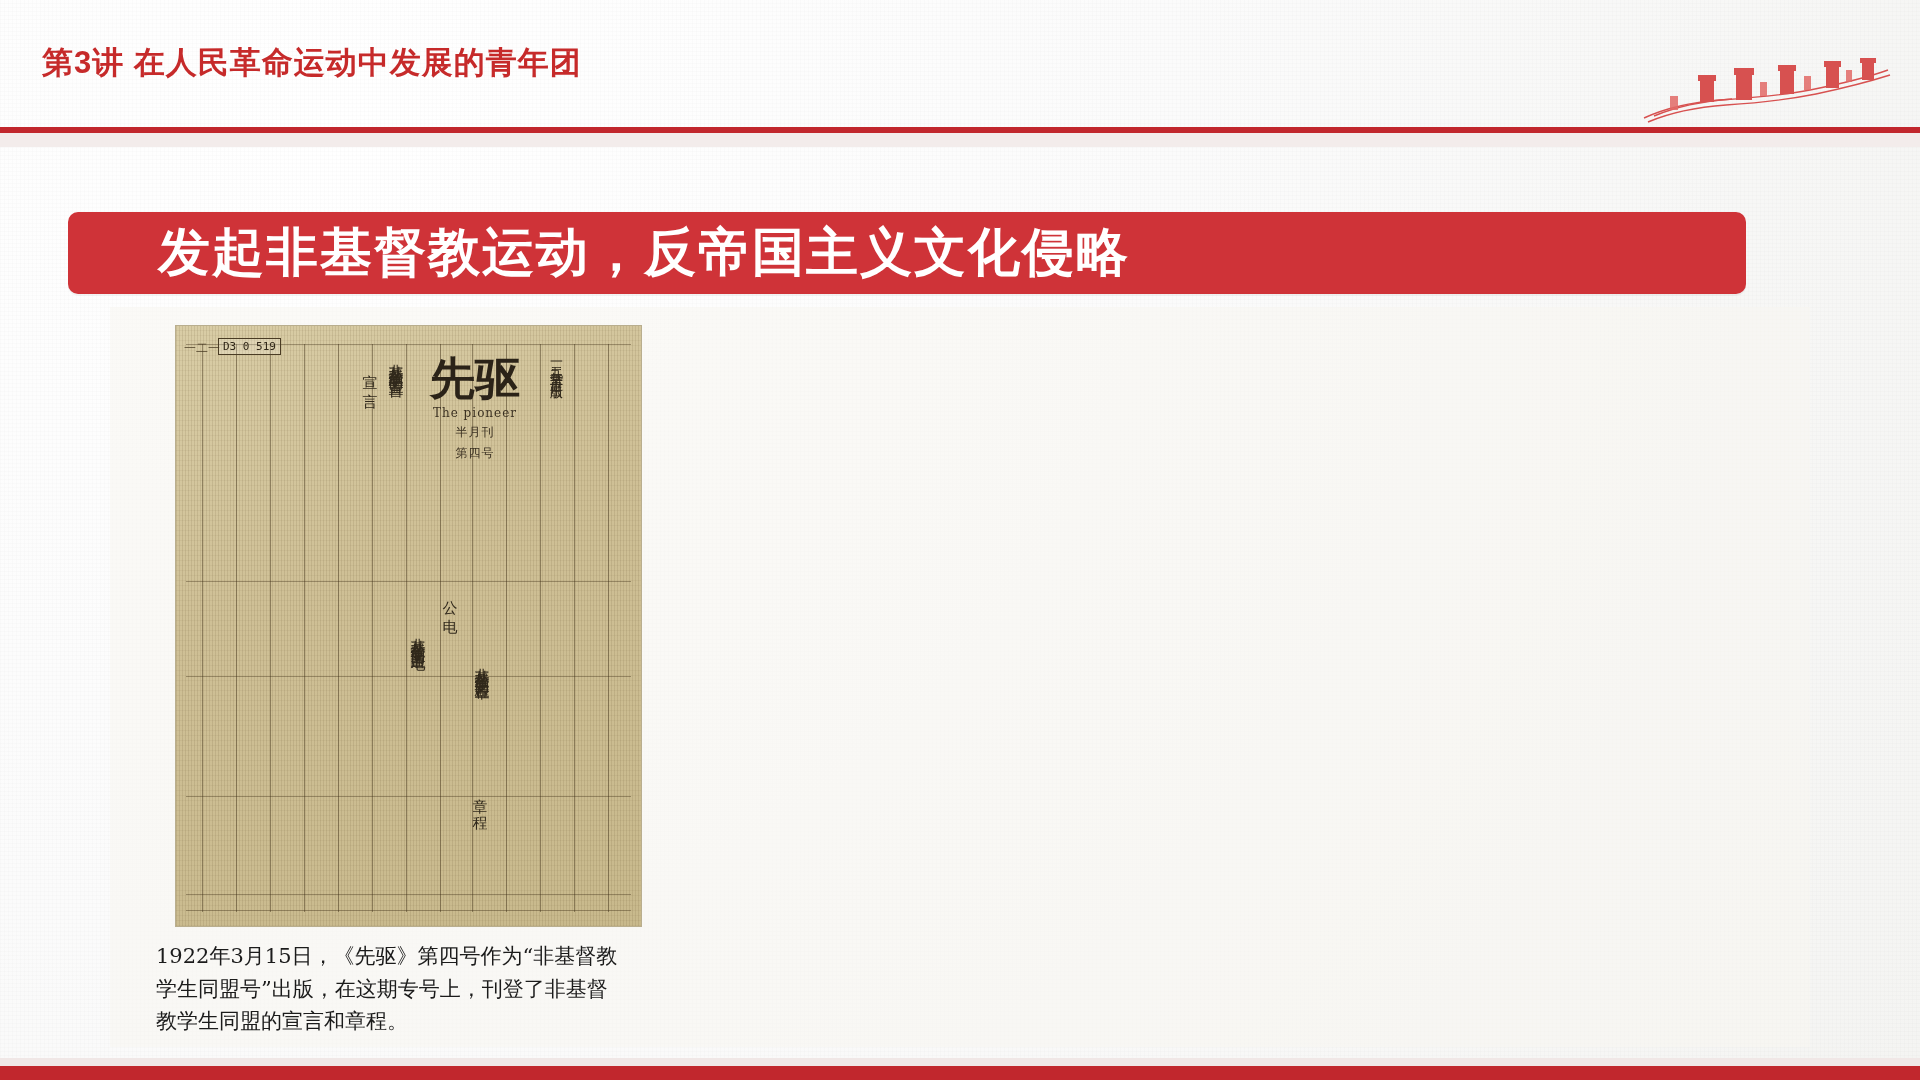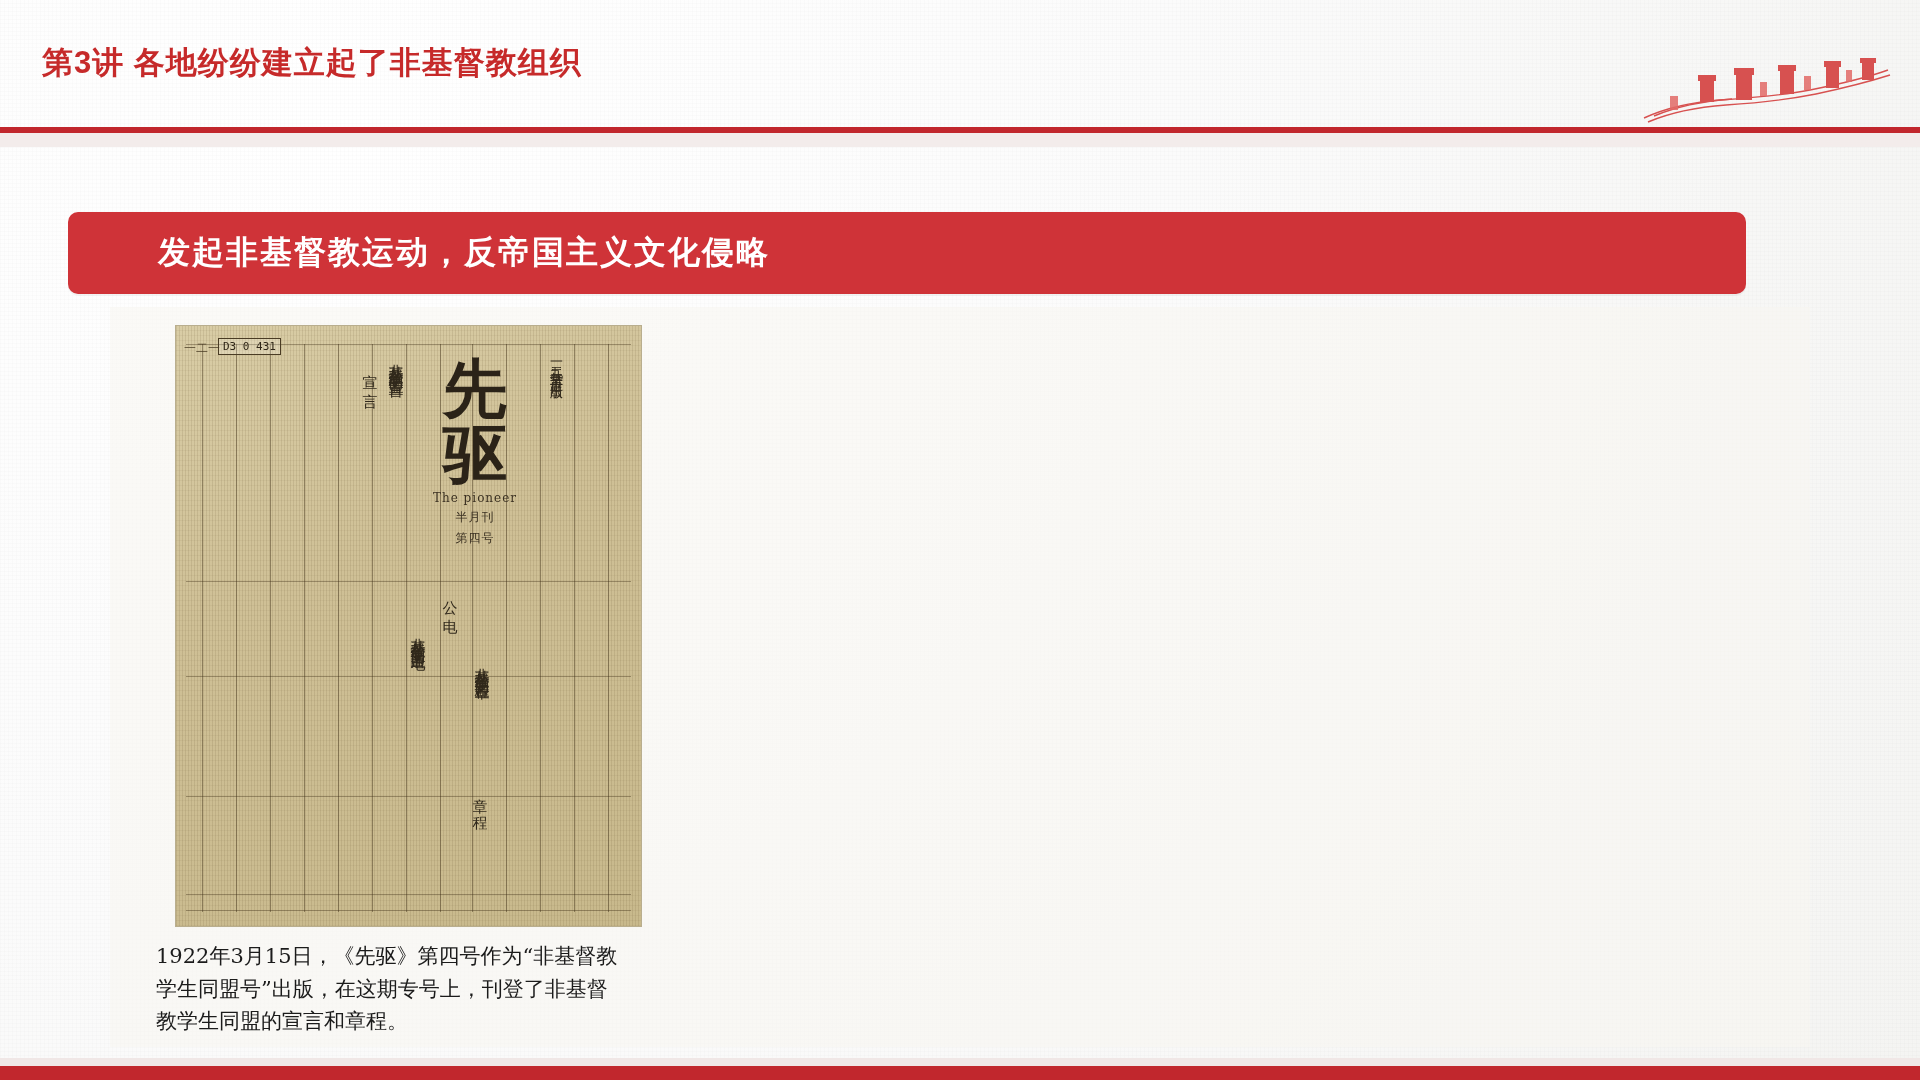--- a/index.html
+++ b/index.html
@@ -86,21 +86,21 @@
     background: #cf3338;
     border-radius: 10px;
     box-shadow: 0 2px 0 rgba(0,0,0,0.04);
   }
   .banner-text {
     position: absolute;
     left: 90px;
     top: 50%;
     transform: translateY(-50%);
     color: #ffffff;
-    font-size: 32px;
+    font-size: 52px;
     font-weight: bold;
     letter-spacing: 2px;
     white-space: nowrap;
   }
 
   
   .panel {
     position: absolute;
     left: 110px;
     top: 307px;
@@ -156,21 +156,21 @@
     position: absolute;
     right: 118px;
     top: 30px;
     width: 96px;
     height: 215px;
     text-align: center;
     color: #2b2318;
     font-family: "DejaVu Serif", "Liberation Serif", serif;
   }
   .masthead .mh-big {
-    font-size: 64px;
+    font-size: 45px;
     line-height: 1.02;
     font-weight: bold;
     letter-spacing: 0;
   }
   .masthead .mh-small {
     margin-top: 4px;
     font-size: 12px;
     letter-spacing: 1px;
     color: #3b3122;
   }
@@ -249,21 +249,21 @@
     height: 8px;
     background: #f0e7e6;
   }
 </style>
 </head>
 <body>
 
 <div class="slide">
 
   <div class="header">
-    <div class="header-title">第3讲  各地纷纷建立起了非基督教组织</div>
+    <div class="header-title">第3讲  在人民革命运动中发展的青年团</div>
 
     <div class="wall-art">
       <svg viewBox="0 0 252 70" width="252" height="70" aria-hidden="true">
         <g fill="none" stroke="#d4403f" stroke-width="1.4">
           <path d="M4 62 C 30 50, 54 46, 80 44 C 110 42, 140 40, 170 34 C 200 28, 226 22, 248 14"></path>
           <path d="M8 66 C 34 55, 58 51, 86 49 C 116 47, 146 44, 176 38 C 204 32, 228 26, 250 19"></path>
           <path d="M14 60 C 40 49, 64 45, 92 43"></path>
         </g>
         <g fill="#d4403f">
           <rect x="60" y="24" width="14" height="22"></rect>
@@ -318,21 +318,21 @@
     <div class="paper-rows">
       <i style="top:18px"></i>
       <i style="top:255px"></i>
       <i style="top:350px"></i>
       <i style="top:470px"></i>
       <i style="top:568px"></i>
       <i style="top:584px"></i>
     </div>
 
     <div class="stamp-mark">一二一</div>
-    <div class="box-code">D3 0 431</div>
+    <div class="box-code">D3 0 519</div>
 
     <div class="masthead">
       <div class="mh-big">先驱</div>
       <div class="mh-small">The pioneer</div>
       <div class="mh-small">半月刊</div>
       <div class="mh-small">第四号</div>
     </div>
 
     <div class="vert-label" style="right:236px; top:26px;">非基督教学生同盟宣言</div>
 

